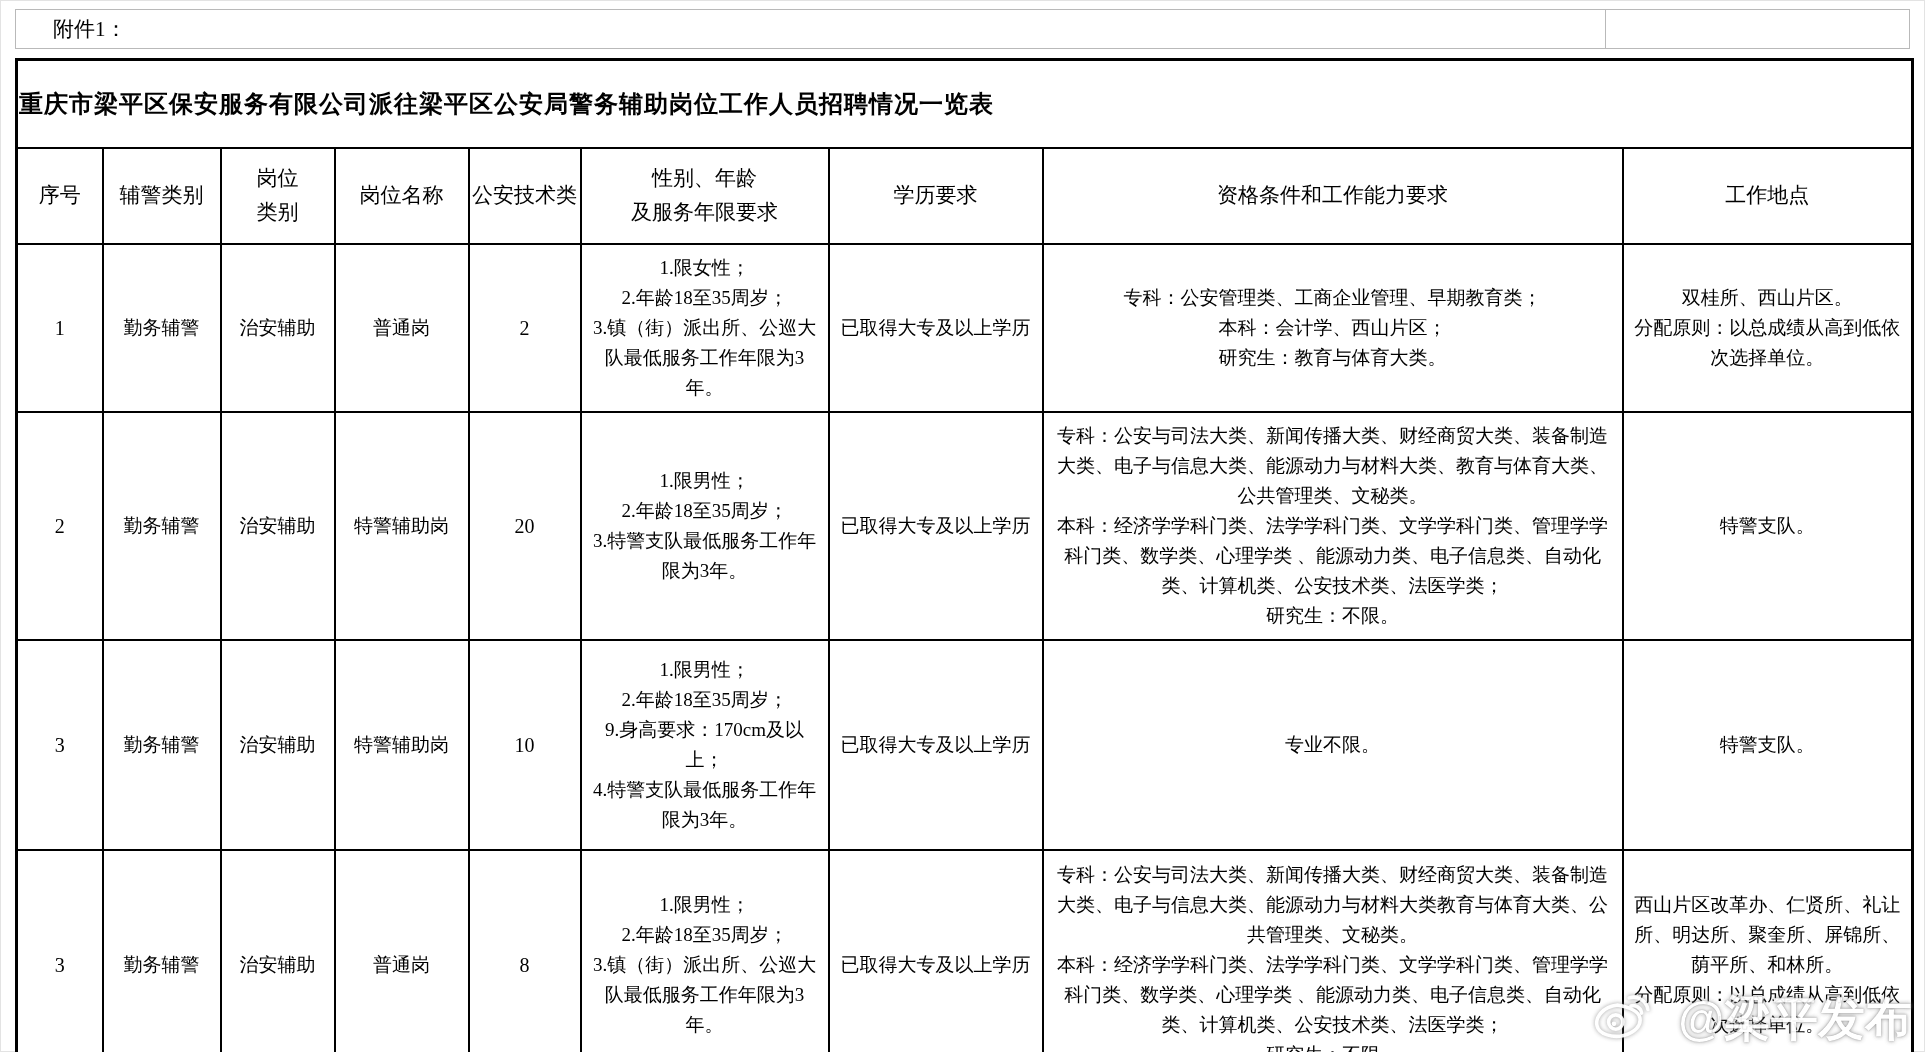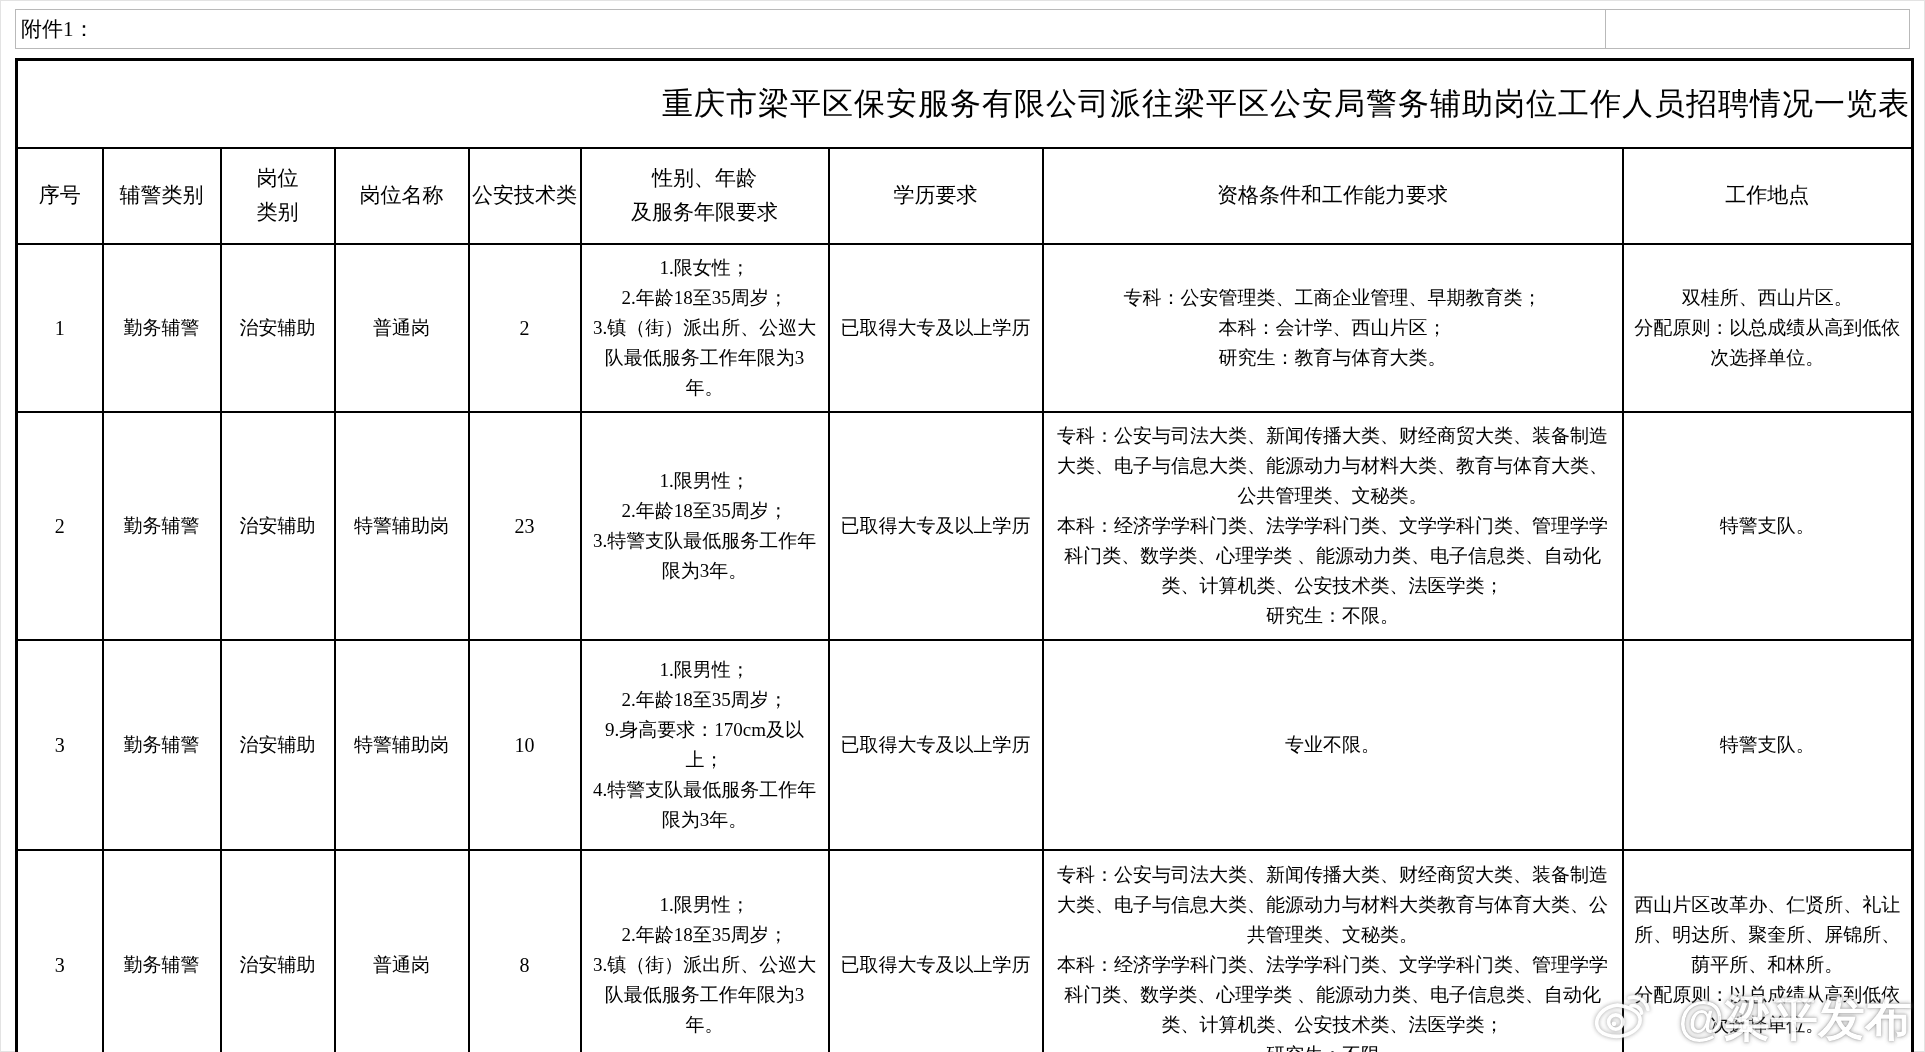--- a/index.html
+++ b/index.html
@@ -21,42 +21,43 @@
     position:relative;
     height:38px;
     border:1px solid #b9b9b9;
     display:flex; align-items:center;
     margin-bottom:9px;
     background:#fff;
   }
   .attachment-label {
     font-size:21px; padding-left:5px;
     font-family:"Liberation Serif","DejaVu Serif",serif;
+    margin-left:32px;
   }
   .attachment-divider {
     position:absolute; top:0; bottom:0; right:303px;
     border-left:1px solid #b9b9b9;
   }
   
   table.recruit {
     border-collapse:collapse;
     table-layout:fixed;
     width:1896px;
     border:3px solid #000;
     background:#fff;
   }
   table.recruit th, table.recruit td {
     border:2px solid #000;
     box-sizing:border-box;
     overflow:hidden;
   }
   .title-cell {
     height:88px;
-    text-align:right; vertical-align:middle;
-    font-size:31px; font-weight:normal;
+    text-align:left; vertical-align:middle;
+    font-size:24px; font-weight:bold;
     letter-spacing:1px;
     font-family:"Liberation Sans","DejaVu Sans",sans-serif;
   }
   tr.header-row th {
     height:96px;
     font-size:21px; font-weight:normal;
     text-align:center; vertical-align:middle;
     line-height:1.6;
     font-family:"Liberation Serif","DejaVu Serif",serif;
   }
@@ -161,21 +162,21 @@
             <div class="line">双桂所、西山片区。</div>
             <div class="line">分配原则：以总成绩从高到低依次选择单位。</div>
           </td>
     </tr>
 
     <tr class="r2">
       <td class="tc num">2</td>
       <td class="tc">勤务辅警</td>
       <td class="tc">治安辅助</td>
       <td class="tc">特警辅助岗</td>
-      <td class="tc num">23</td>
+      <td class="tc num">20</td>
       <td class="tl">
             <div class="line">1.限男性；</div>
             <div class="line">2.年龄18至35周岁；</div>
             <div class="line">3.特警支队最低服务工作年限为3年。</div>
           </td>
       <td class="tc">已取得大专及以上学历</td>
       <td class="tl">
             <div class="line">专科：公安与司法大类、新闻传播大类、财经商贸大类、装备制造大类、电子与信息大类、能源动力与材料大类、教育与体育大类、公共管理类、文秘类。</div>
             <div class="line">本科：经济学学科门类、法学学科门类、文学学科门类、管理学学科门类、数学类、心理学类 、能源动力类、电子信息类、自动化类、计算机类、公安技术类、法医学类；</div>
             <div class="line">研究生：不限。</div>

